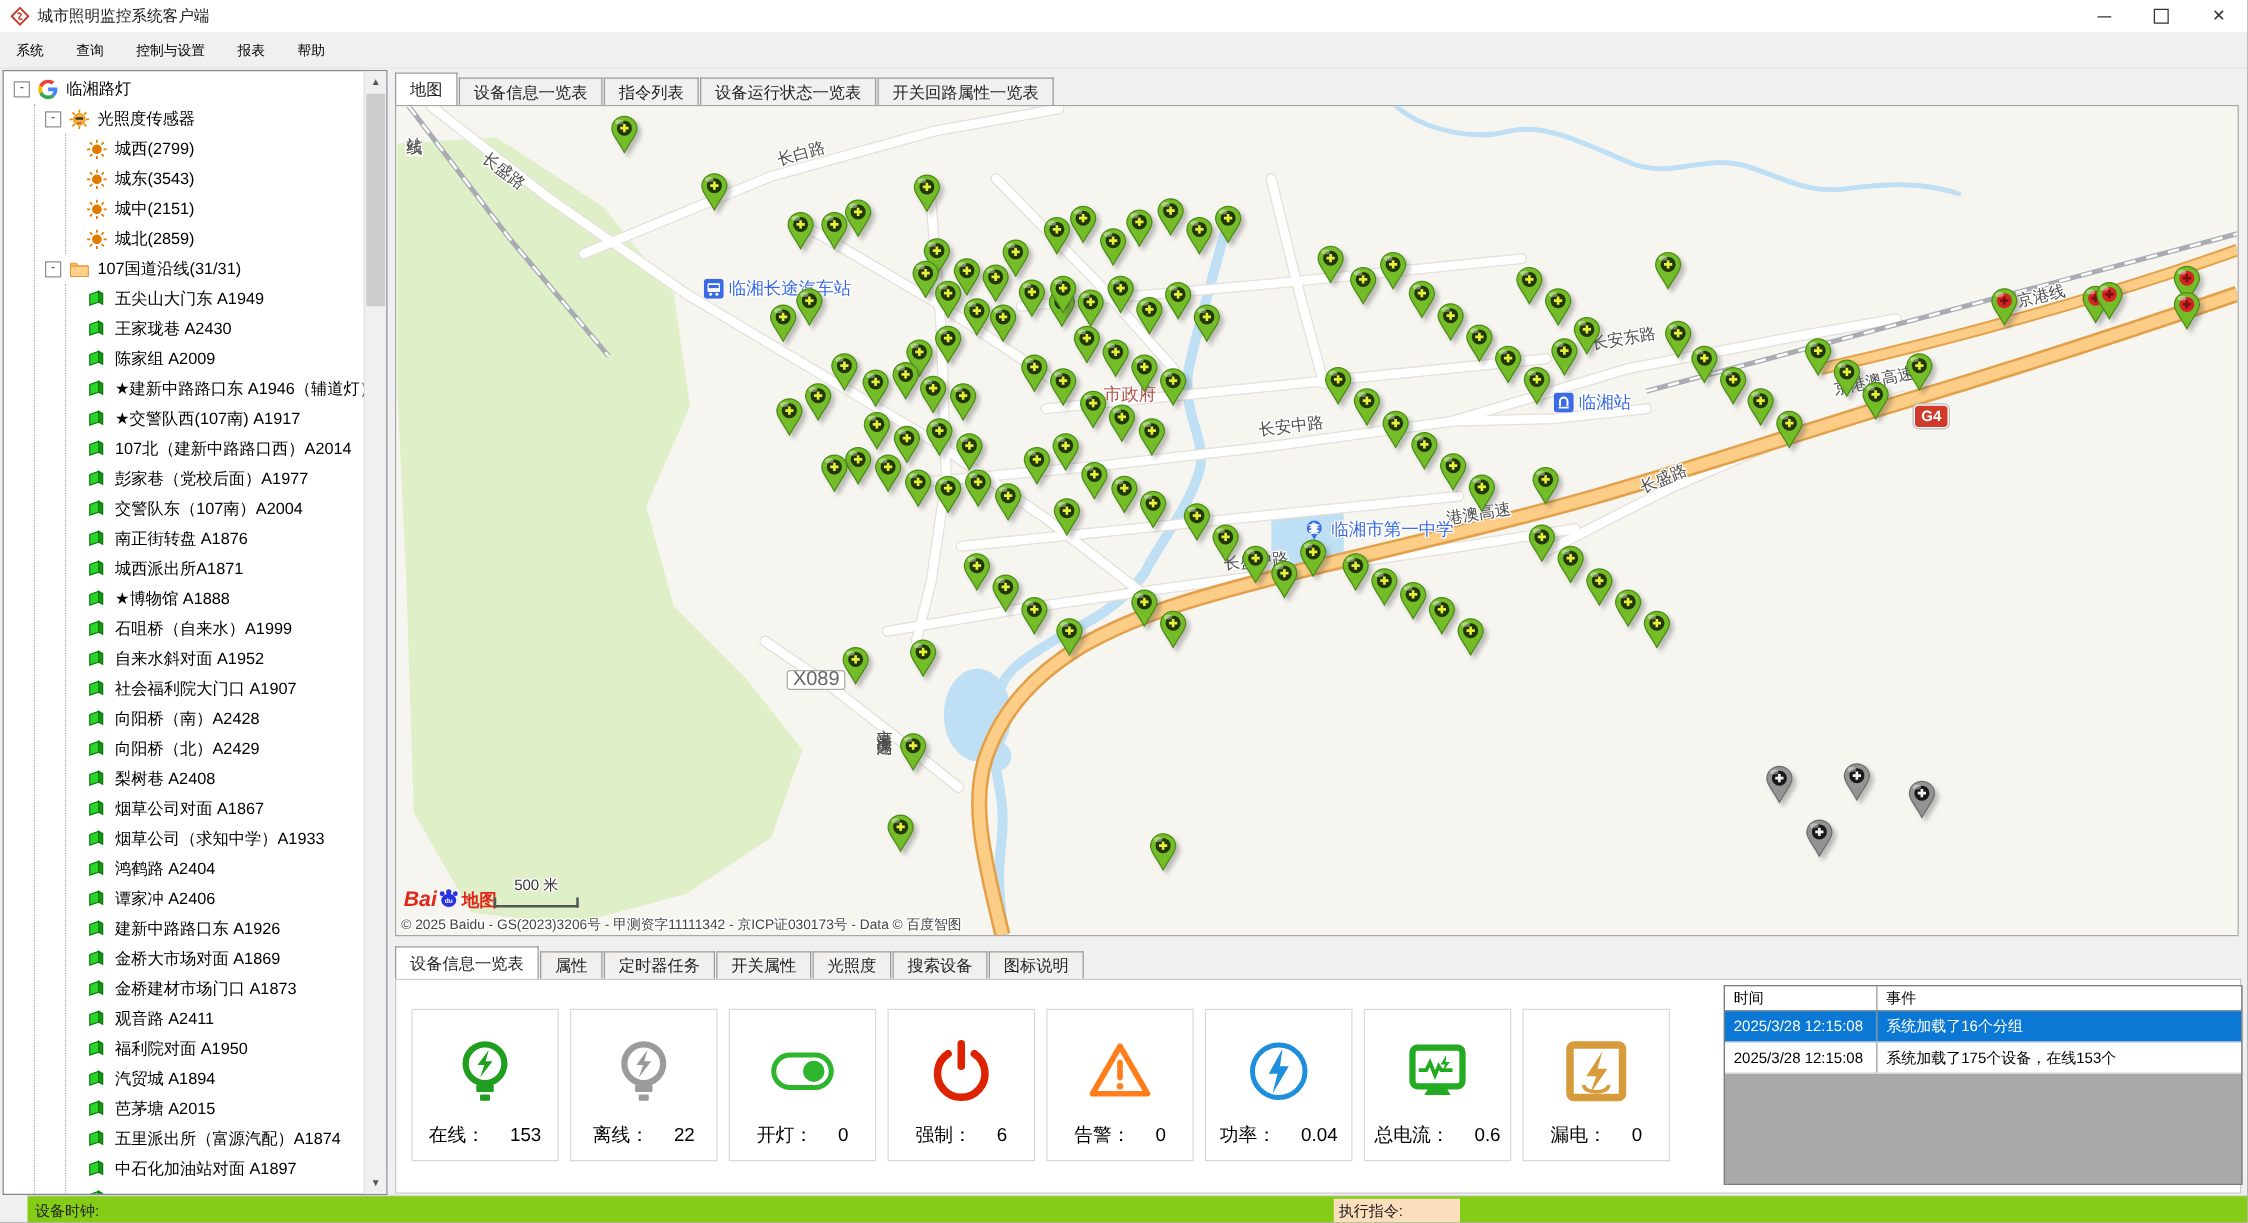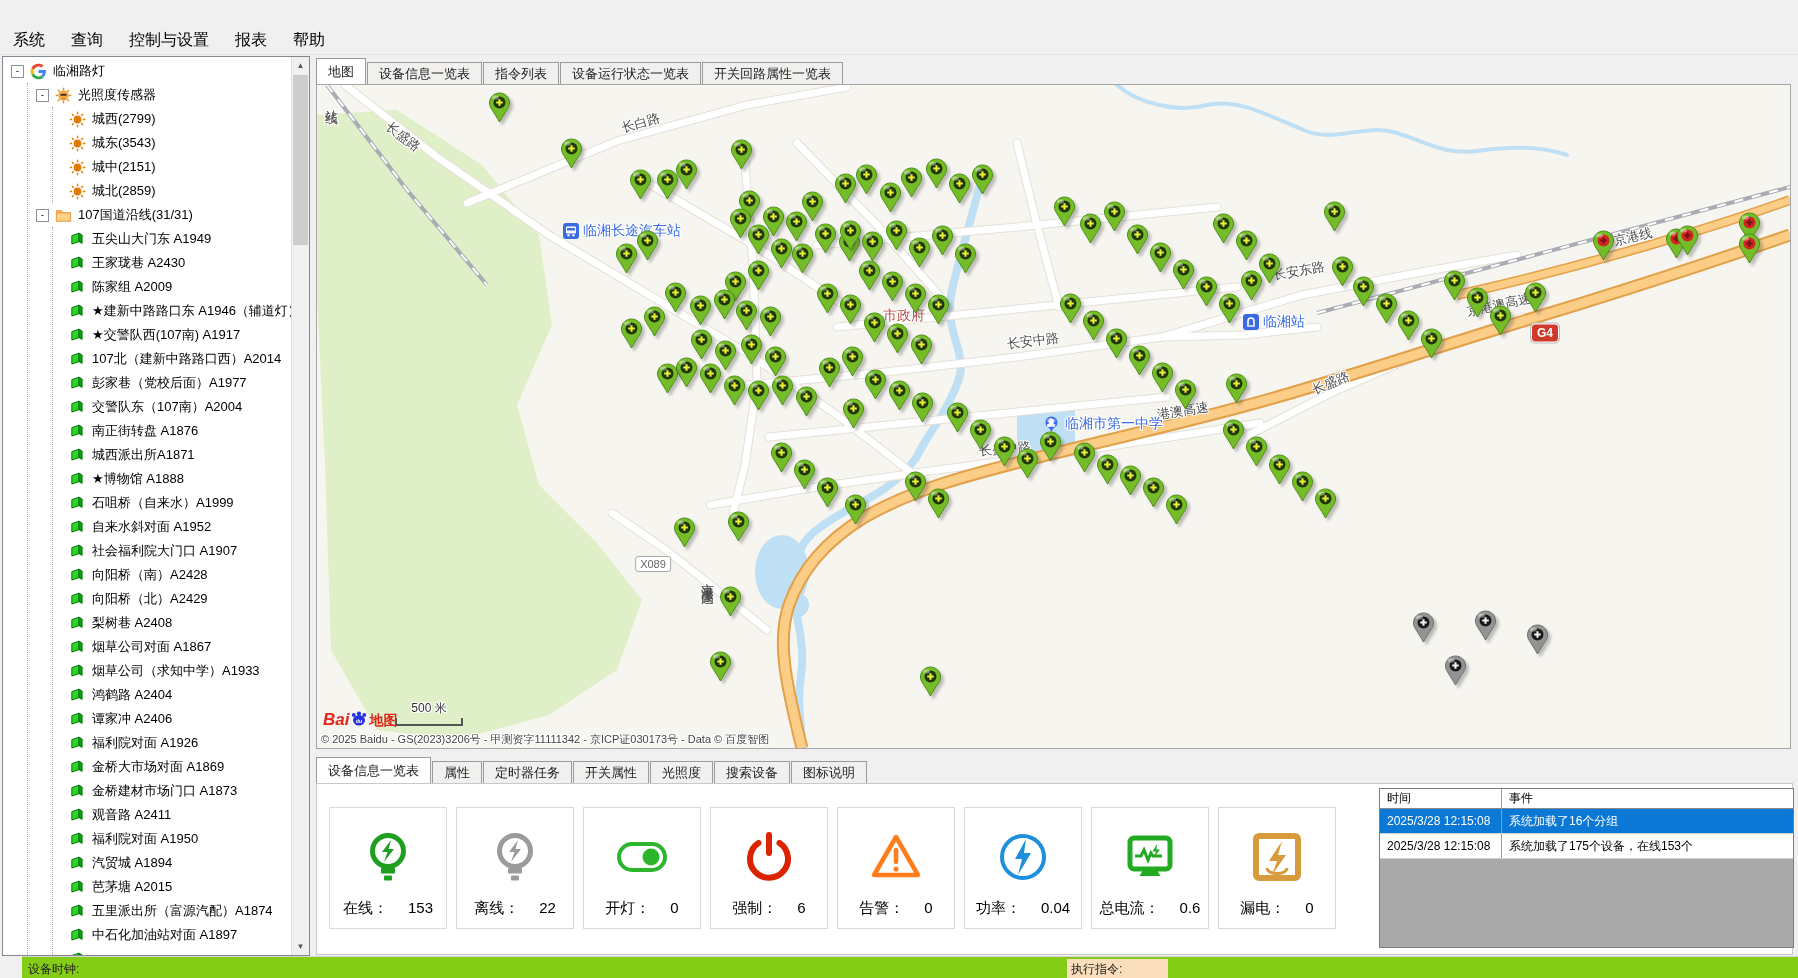--- a/index.html
+++ b/index.html
@@ -8,21 +8,21 @@
   
   .titlebar{position:absolute;left:0;top:0;width:100%;height:26px;background:#fff;display:flex;align-items:center;}
   .app-logo{width:16px;height:16px;margin:0 6px 0 8px;display:inline-block;}
   .app-title{font-size:12.5px;color:#1a1a1a;}
   .win-controls{position:absolute;right:0;top:0;height:26px;display:flex;}
   .win-btn{width:46px;height:26px;display:flex;align-items:center;justify-content:center;color:#333;font-size:13px;cursor:pointer;}
   .maxbox{width:10px;height:10px;border:1.3px solid #333;display:inline-block;}
   .minline{width:11px;height:0;border-top:1.4px solid #333;display:inline-block;}
   
   .menubar{position:absolute;left:0;top:26px;width:100%;height:28px;background:#f0f0f0;display:flex;align-items:center;border-bottom:1px solid #e3e3e3;}
-  .menu-item{padding:4px 13px;font-size:16px;cursor:default;}
+  .menu-item{padding:4px 13px;font-size:11px;cursor:default;}
   
   .tree-panel{position:absolute;left:2px;top:56px;width:306px;height:898px;background:#fff;border:1px solid #828790;overflow:hidden;}
   .tree-scroll{position:absolute;left:0;top:2px;right:17px;bottom:0;overflow:hidden;white-space:nowrap;}
   .tree-row{height:24px;display:flex;align-items:center;padding-left:8px;cursor:default;}
   .tree-children{margin-left:24px;border-left:1px dotted #a9afb8;}
   .tree-leaf{padding-left:16px;}
   .expander{width:11px;height:11px;border:1px solid #8a9199;background:#fff;font-size:10px;line-height:9px;text-align:center;color:#333;margin-right:6px;flex:none;}
   .t-icon{width:17px;height:17px;margin-right:6px;flex:none;display:inline-flex;}
   .t-icon svg{width:100%;height:100%;}
   .t-label{font-size:13px;color:#000;}
@@ -38,21 +38,21 @@
   .map-tabs{top:2px;}
   .map-area{position:absolute;left:0;top:28px;width:1473px;height:663px;border:1px solid #a6a6a6;background:#f7f5f0;overflow:hidden;z-index:2;}
   .basemap{position:absolute;left:0;top:0;width:100%;height:100%;}
   
   .halo{text-shadow:-1px 0 #fff,1px 0 #fff,0 -1px #fff,0 1px #fff,-1px -1px #fff,1px 1px #fff,-1px 1px #fff,1px -1px #fff;}
   .rlabel{position:absolute;font-size:13px;color:#4d4d4d;white-space:nowrap;transform:translate(-50%,-50%);}
   .rlabel.vert{writing-mode:vertical-rl;letter-spacing:2px;}
   .poi{position:absolute;display:flex;align-items:center;gap:4px;font-size:14px;color:#3a6be4;white-space:nowrap;}
   .poi .poi-ico{width:16px;height:16px;flex:none;display:inline-flex;}
   .shield{position:absolute;transform:translate(-50%,-50%);background:#d03a2a;color:#fff;border:1.5px solid #fff;border-radius:4px;font-size:12px;font-weight:bold;padding:0 5px;height:17px;line-height:17px;box-shadow:0 0 0 1px #bbb;}
-  .roadbadge{position:absolute;transform:translate(-50%,-50%);background:#fff;border:1px solid #aaa;border-radius:3px;color:#666;font-size:11px;padding:0 4px;line-height:14px;margin-top:20px;}
+  .roadbadge{position:absolute;transform:translate(-50%,-50%);background:#fff;border:1px solid #aaa;border-radius:3px;color:#666;font-size:16px;padding:0 4px;line-height:14px;}
   .pin{position:absolute;width:23px;height:31px;filter:drop-shadow(3px 3px 1.5px rgba(80,80,80,.35));cursor:pointer;}
   .map-logo{position:absolute;left:6px;bottom:18px;display:flex;align-items:flex-end;gap:1px;font-weight:bold;}
   .logo-bai{color:#e1251b;font-size:17px;font-style:italic;}
   .logo-map{color:#e1251b;font-size:14px;}
   .map-scale{position:absolute;left:78px;bottom:22px;width:68px;text-align:center;}
   .map-scale .sc-text{font-size:12px;color:#333;}
   .scale-line{height:6px;border-left:2px solid #555;border-right:2px solid #555;border-bottom:2px solid #555;margin-top:1px;}
   .map-attr{position:absolute;left:4px;bottom:1px;font-size:11px;color:#444;white-space:nowrap;}
   
   .bottom-tabs{top:701px;}
@@ -72,20 +72,38 @@
   
   .statusbar{position:absolute;left:0;top:956px;width:100%;height:22px;background:#84cc16;border-top:1px solid #d5d5d5;font-size:12px;color:#222;margin-left:22px;}
   .sb-left{position:absolute;left:6px;top:4px;}
   .exec{position:absolute;left:1045px;top:2px;background:#fbdfbd;padding:2px 46px 2px 4px;}
 </style>
 </head>
 <body>
 
 <div id="app">
 
+  <div class="titlebar">
+    <span class="app-logo">
+      <svg viewBox="0 0 24 24">
+          <path d="M12 2 L22 12 L12 22 L2 12 Z" fill="none" stroke="#c8372d" stroke-width="2.2"></path>
+          <path d="M9 9c3-2 6 1 3 3s0 5 3 3" fill="none" stroke="#c8372d" stroke-width="1.8"></path>
+        </svg>
+    </span>
+    <span class="app-title">城市照明监控系统客户端</span>
+    <div class="win-controls">
+      <span class="win-btn">
+          <span class="minline"></span>
+        </span>
+      <span class="win-btn">
+          <span class="maxbox"></span>
+        </span>
+      <span class="win-btn">✕</span>
+    </div>
+  </div>
 
   <div class="menubar" id="menubar">
       <div class="menu-item">系统</div>
       <div class="menu-item">查询</div>
       <div class="menu-item">控制与设置</div>
       <div class="menu-item">报表</div>
       <div class="menu-item">帮助</div>
     </div>
 
   <div class="tree-panel">
@@ -398,21 +416,21 @@
               </span>
               <span class="t-label">谭家冲 A2406</span>
             </div>
             <div class="tree-row tree-leaf">
               <span class="t-icon">
                 <svg viewBox="0 0 24 24">
                   <path d="M4 6.5l10-3.5v12L4 18.5z" fill="#2ad42a" stroke="#0a7a0a" stroke-width="1.4"></path>
                   <path d="M14 3l4.5 2.5v12L14 15z" fill="#119911" stroke="#0a7a0a" stroke-width="1.4"></path>
                 </svg>
               </span>
-              <span class="t-label">福利院对面 A1926</span>
+              <span class="t-label">建新中路路口东 A1926</span>
             </div>
             <div class="tree-row tree-leaf">
               <span class="t-icon">
                 <svg viewBox="0 0 24 24">
                   <path d="M4 6.5l10-3.5v12L4 18.5z" fill="#2ad42a" stroke="#0a7a0a" stroke-width="1.4"></path>
                   <path d="M14 3l4.5 2.5v12L14 15z" fill="#119911" stroke="#0a7a0a" stroke-width="1.4"></path>
                 </svg>
               </span>
               <span class="t-label">金桥大市场对面 A1869</span>
             </div>

